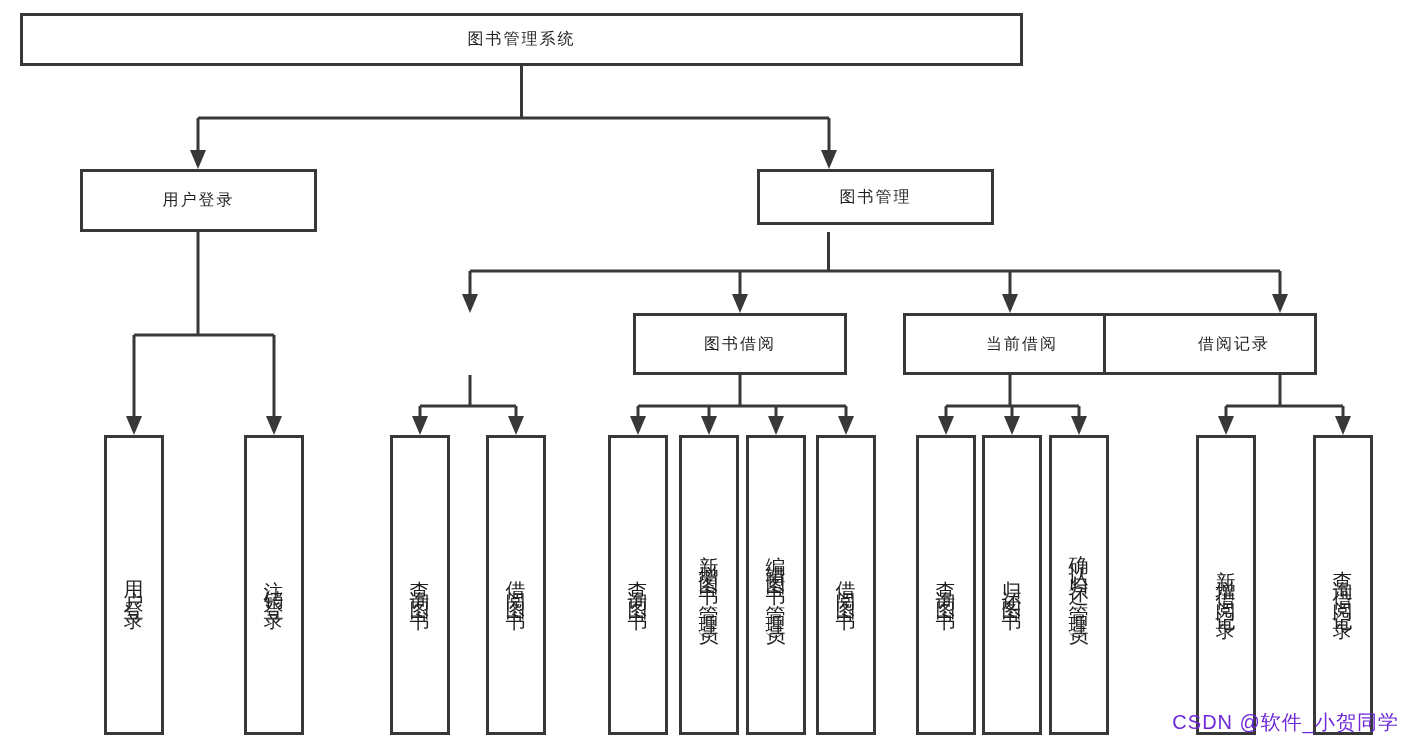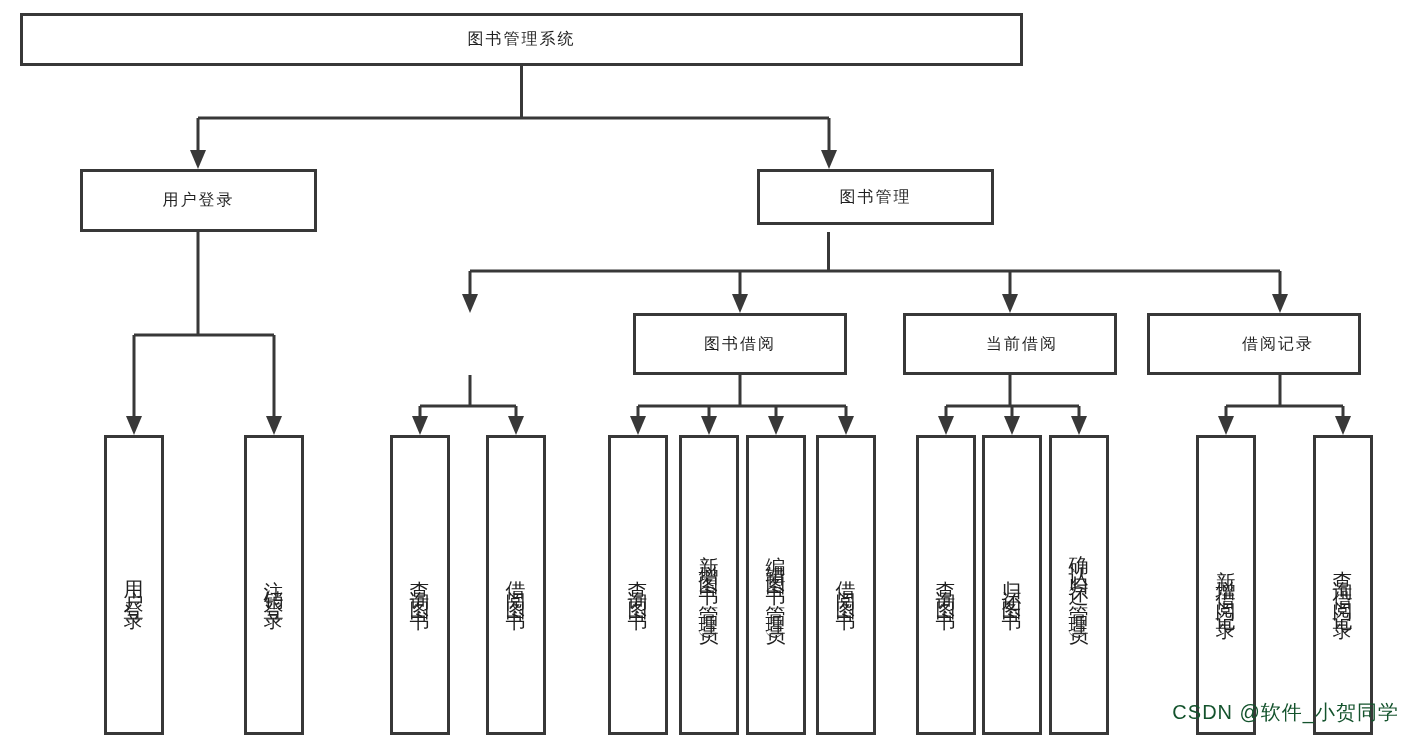--- a/index.html
+++ b/index.html
@@ -47,42 +47,42 @@
   
   .n-root  { left: 20px;   top: 13px;  width: 1003px; height: 53px; }
   
   .n-login { left: 80px;   top: 169px; width: 237px;  height: 63px; }
   .n-mgmt  { left: 710px;  top: 169px; width: 237px;  height: 56px; margin-left: 47px; }
   
   .l3 { top: 313px; width: 214px; height: 62px; }
   .n-newbook { left: 363px; }
   .n-borrow  { left: 633px; }
   .n-current { left: 903px; padding-left: 24px; }
-  .n-record  { left: 1147px; padding-left: 48px; }
+  .n-record  { left: 1103px; padding-left: 48px; }
   
   .leaf { top: 435px; width: 60px; height: 300px; }
   .lf-1  { left: 104px; }
   .lf-2  { left: 244px; }
   .lf-3  { left: 390px; }
   .lf-4  { left: 486px; }
   .lf-5  { left: 608px; }
   .lf-6  { left: 679px; }
   .lf-7  { left: 746px; }
   .lf-8  { left: 816px; }
   .lf-9  { left: 916px; }
   .lf-10 { left: 982px; }
   .lf-11 { left: 1049px; }
   .lf-12 { left: 1196px; }
   .lf-13 { left: 1313px; }
   #watermark {
     position: absolute;
     right: 6px;
-    bottom: 21px;
+    bottom: 11px;
     font-size: 20px;
-    color: #14532d;
+    color: #6d28d9;
     letter-spacing: 1px;
     white-space: nowrap;
   }
   .edge { stroke: #383838; stroke-width: 3; fill: none; }
   .head { fill: #383838; stroke: none; }
 </style>
 </head>
 <body>
 
 <div id="canvas">

